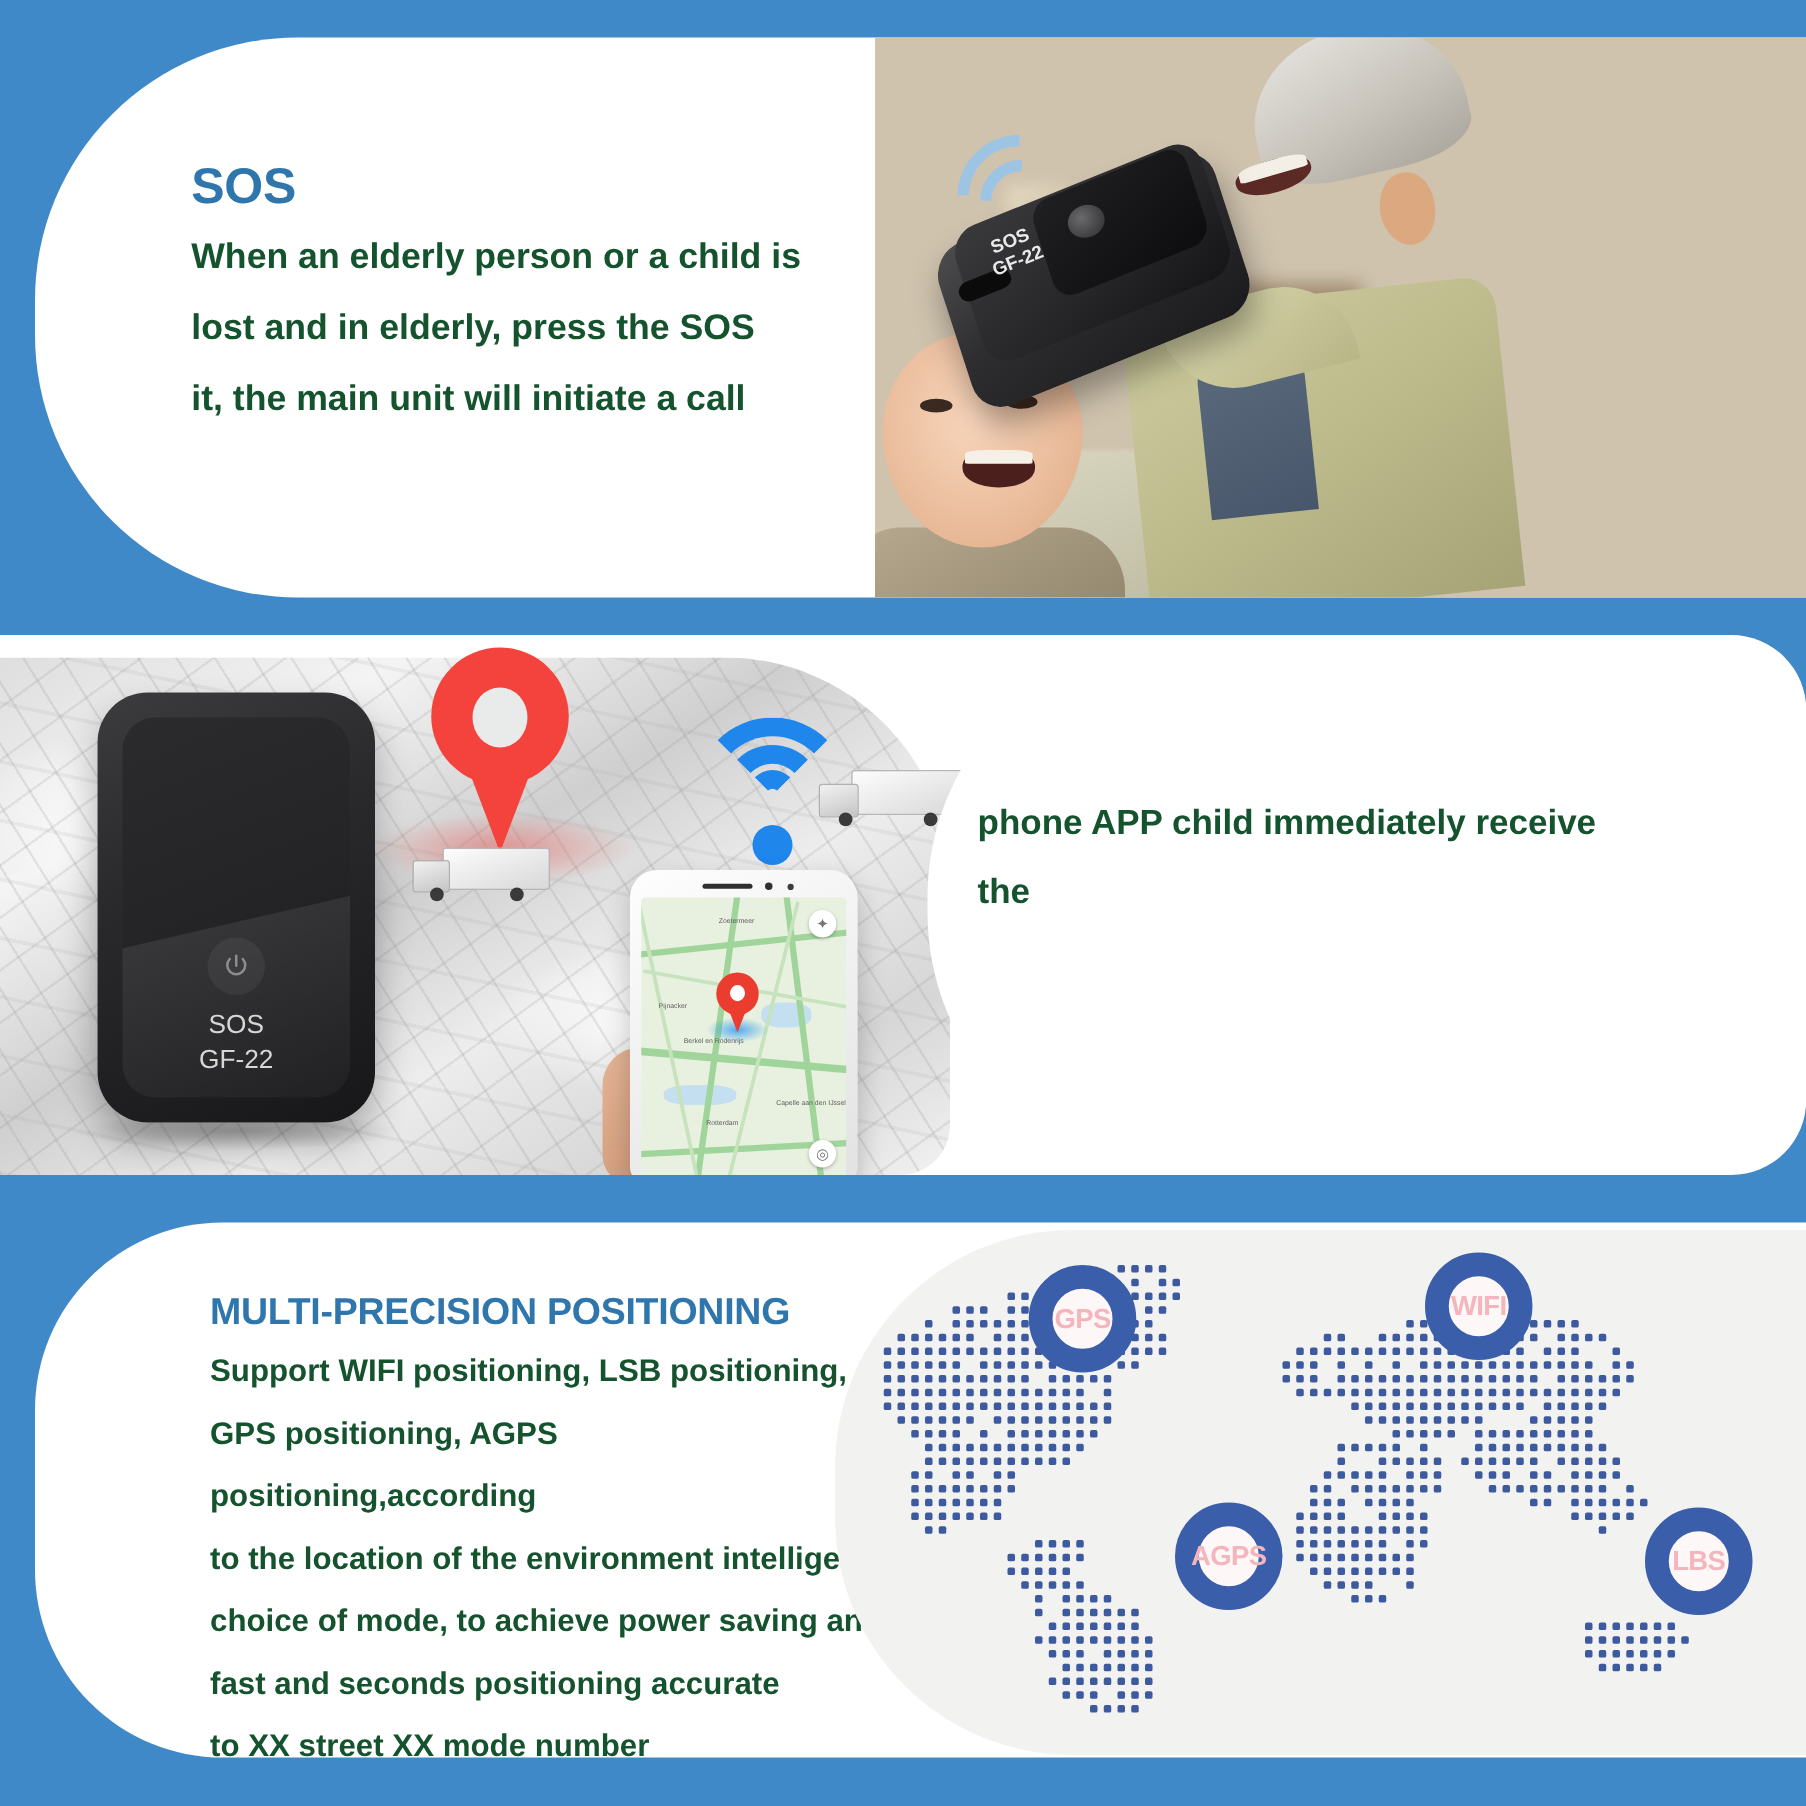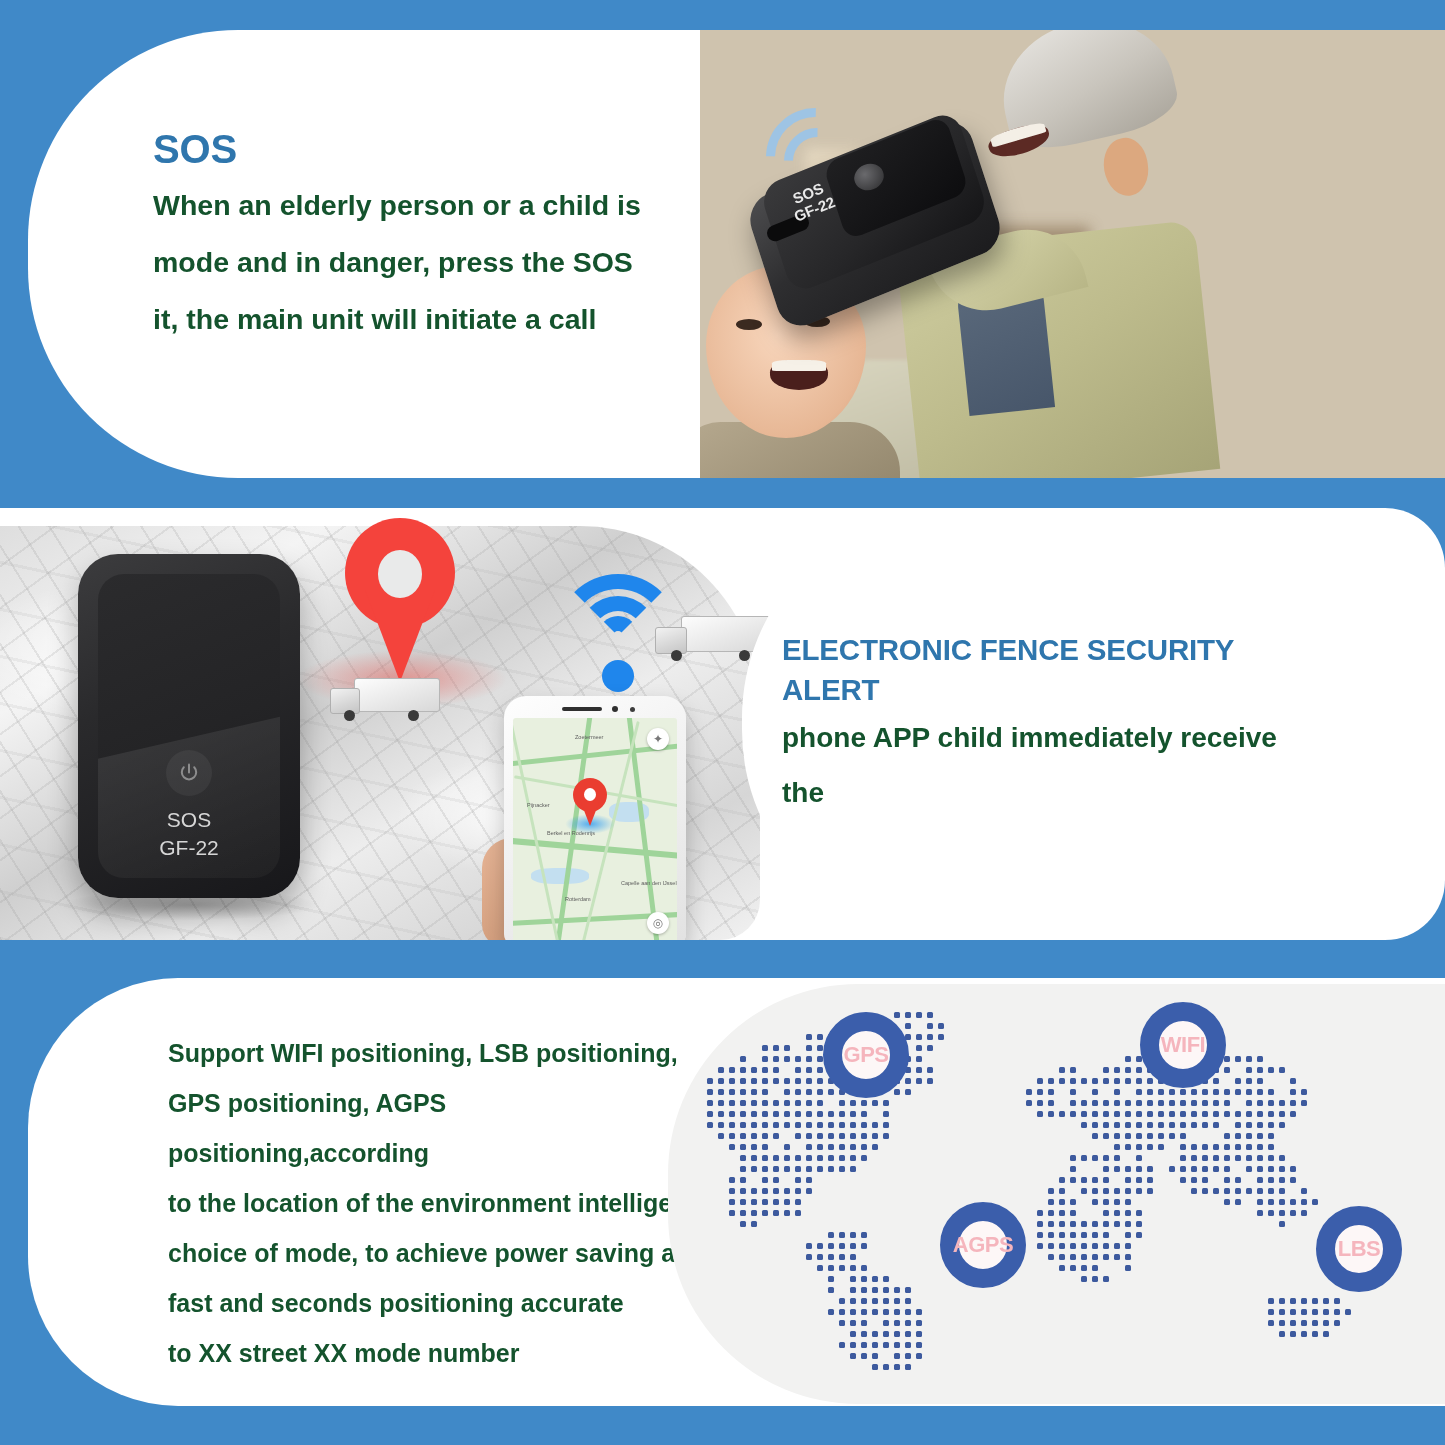--- a/index.html
+++ b/index.html
@@ -489,21 +489,21 @@
       <div class="dev1-btn"></div>
       <div class="dev1-label">
         <div>SOS</div>
         <div>GF-22</div>
       </div>
     </div>
 
     <div class="p1-text">
       <div class="heading p1-title">SOS</div>
       <div class="body-line p1-body">When an elderly person or a child is</div>
-      <div class="body-line p1-body">mode and in danger, press the SOS</div>
+      <div class="body-line p1-body">lost and in elderly, press the SOS</div>
       <div class="body-line p1-body">it, the main unit will initiate a call</div>
     </div>
   </section>
 
   <section class="panel2">
 
     <div class="p2-map"></div>
 
     <div class="p2-pin-shadow"></div>
     <div class="p2-pin">
@@ -577,29 +577,29 @@
         </svg>
       </div>
       <div class="p2-dev-label">
         <div>SOS</div>
         <div>GF-22</div>
       </div>
     </div>
 
     <div class="p2-card">
       <div class="p2-text">
-        <div class="heading p2-title">ELECTRONIC FENCE SECURITY ALERT</div>
         <div class="body-line p2-body">phone APP child immediately receive the</div>
       </div>
     </div>
   </section>
 
   <section class="panel3">
 
     <div class="p3-text">
+      <div class="heading p3-title">MULTI-PRECISION POSITIONING</div>
       <div class="body-line p3-body">Support WIFI positioning, LSB positioning,</div>
       <div class="body-line p3-body">GPS positioning, AGPS positioning,according</div>
       <div class="body-line p3-body">to the location of the environment intelligent</div>
       <div class="body-line p3-body">choice of mode, to achieve power saving and</div>
       <div class="body-line p3-body">fast and seconds positioning accurate</div>
       <div class="body-line p3-body">to XX street XX mode number</div>
     </div>
 
     <div class="p3-mapwrap">
       <div class="dotmap" id="dotmap">

